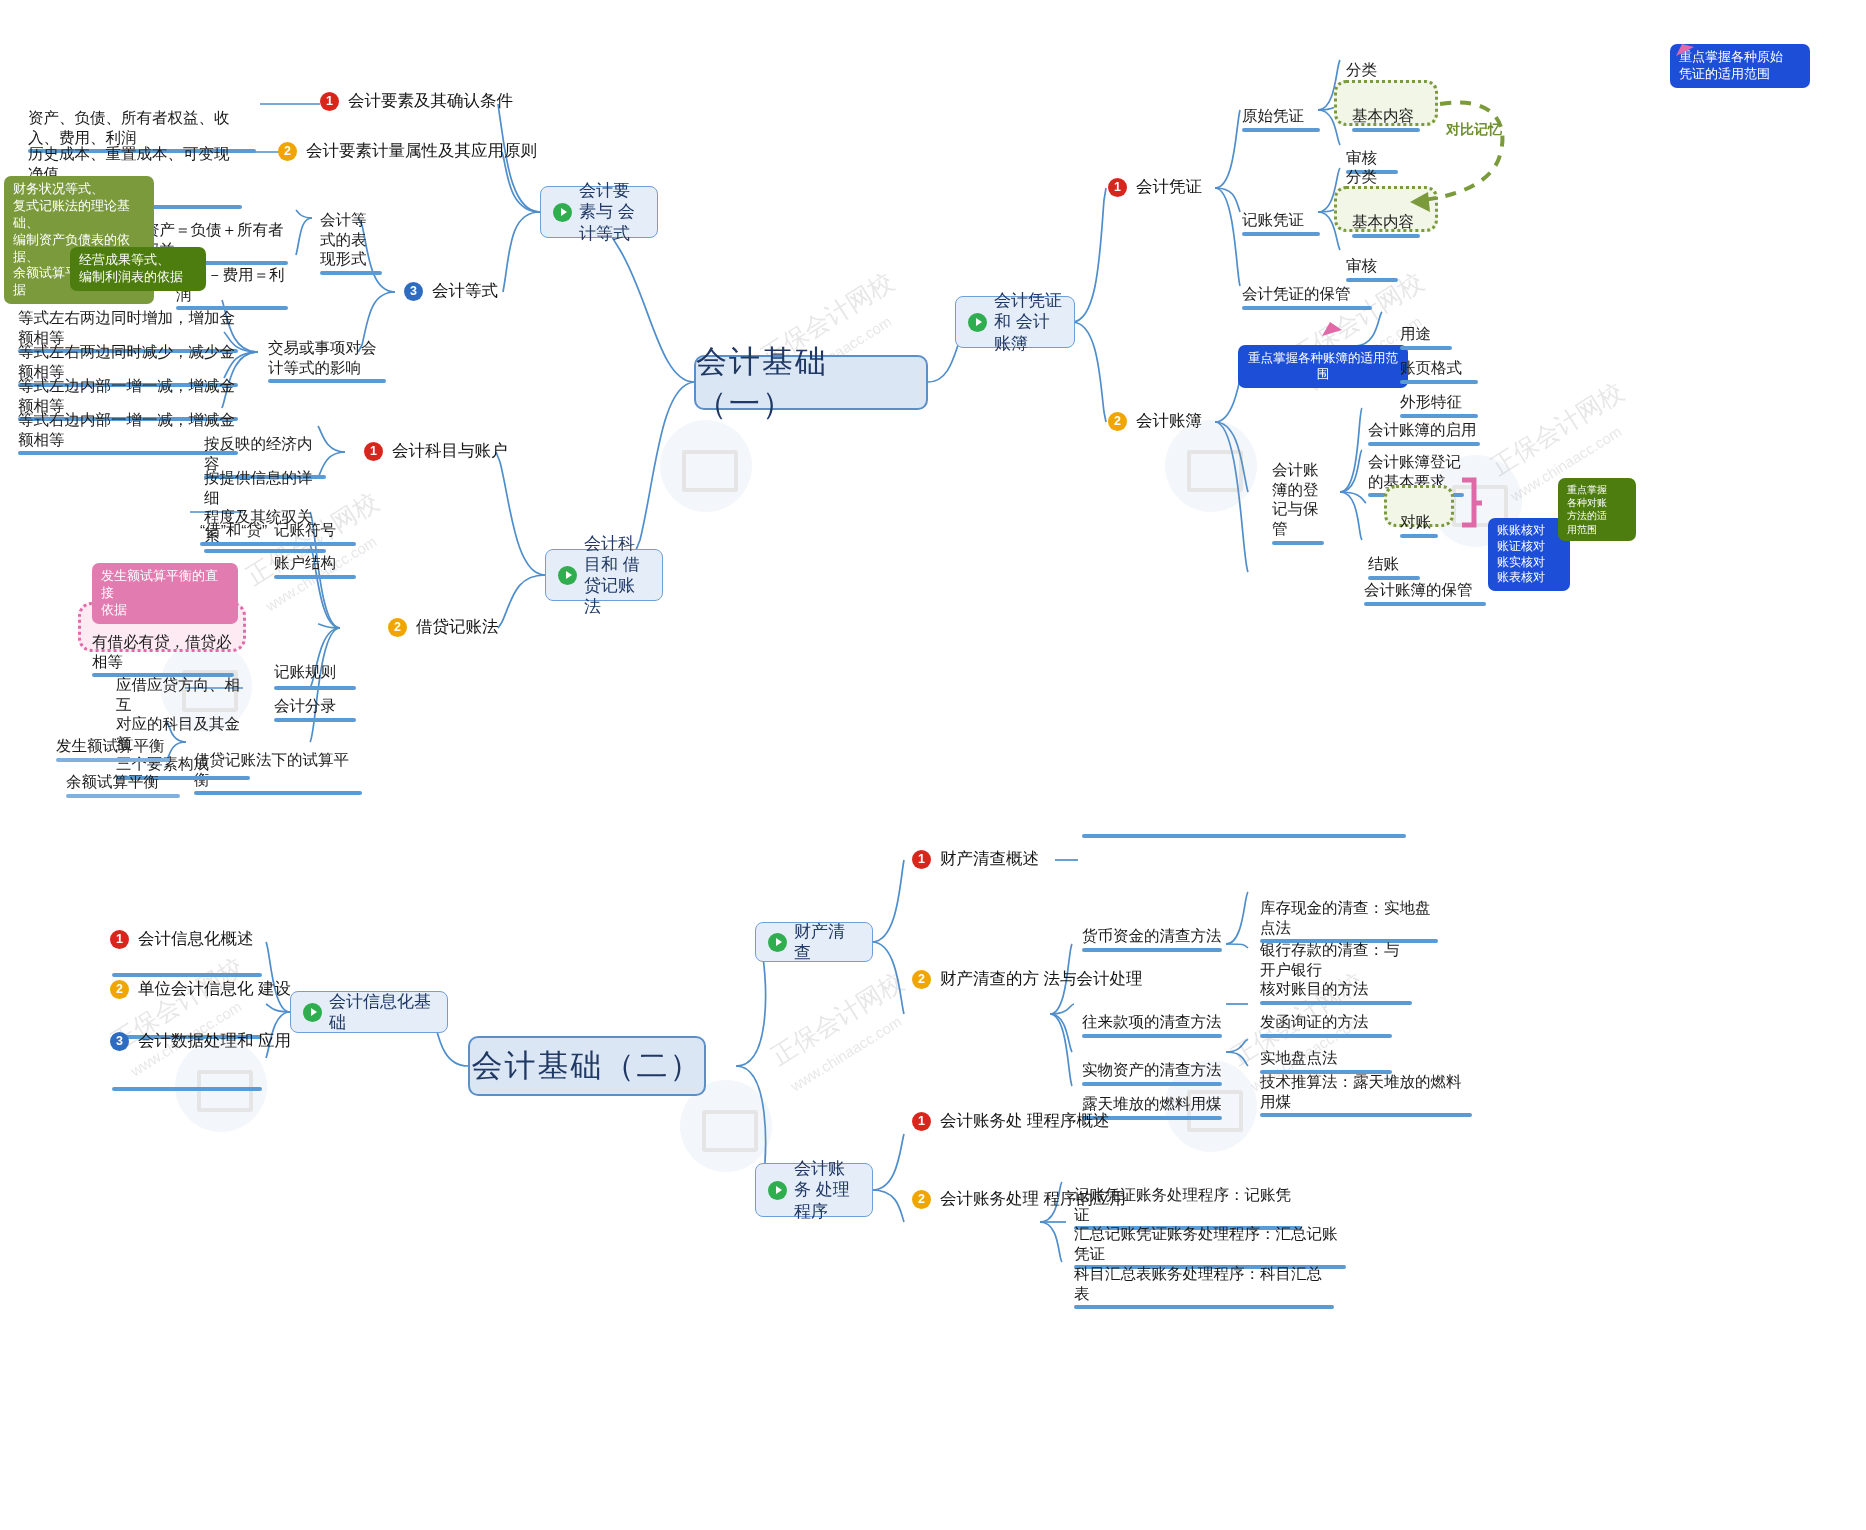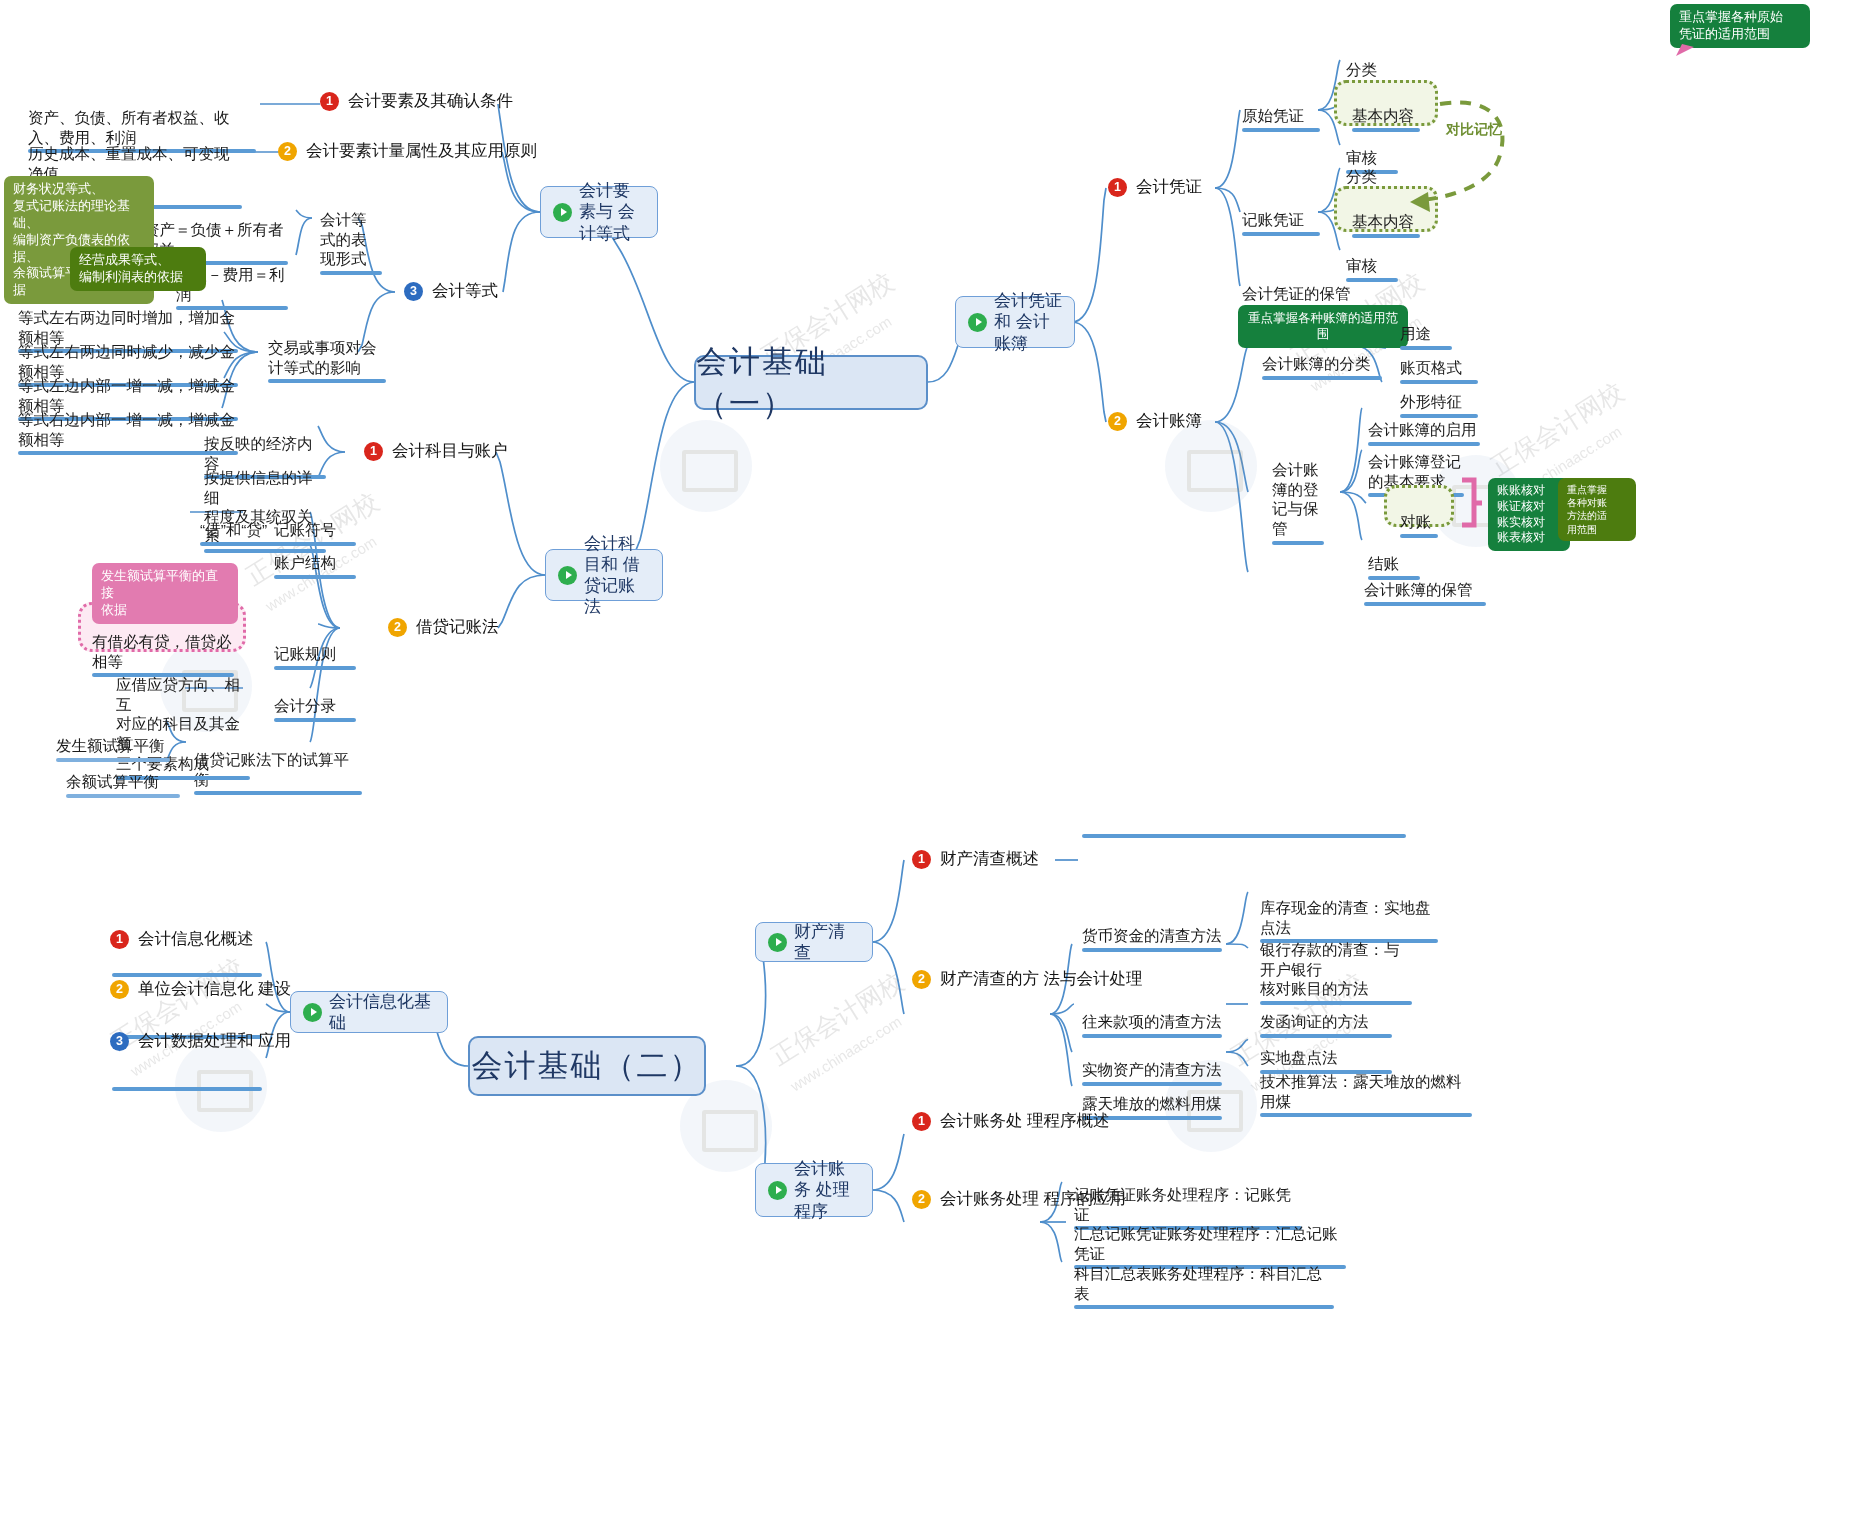--- a/index.html
+++ b/index.html
@@ -29,21 +29,21 @@
   .numlabel{display:flex;align-items:center;gap:9px;font-size:16.5px;color:#151515;}
   .num{flex:0 0 auto;width:19px;height:19px;border-radius:50%;color:#fff;
        font-size:12.5px;font-weight:bold;display:flex;align-items:center;justify-content:center;}
   .n1{background:#d9261c;}
   .n2{background:#f0a500;}
   .n3{background:#2d6cc0;}
 
   
   .callout{position:absolute;border-radius:7px;padding:5px 9px;font-size:13px;
            line-height:1.3;color:#fff;white-space:pre-line;}
-  .co-pink{background:#15803d;}
+  .co-pink{background:#1d4ed8;margin-top:40px;}
   .co-pink2{background:#e27bb0;}
   .co-green{background:#7a9a3c;}
   .co-orange{background:#4d7c0f;}
 
   .box-dotgreen{position:absolute;border:3px dotted #7a9a3c;border-radius:12px;
         background:#f2f6e6;box-sizing:border-box;}
   .box-dotpink{position:absolute;border:3px dotted #e06aa8;border-radius:14px;
         background:#fdeaf3;box-sizing:border-box;}
 
   .wm{position:absolute;color:rgba(120,120,120,.18);font-size:25px;
@@ -292,21 +292,21 @@
   </div>
 
   <div class="node leaf" style="left:270px;top:500px;width:90px;">
     <span>记账符号</span>
     <span class="ul"></span>
   </div>
   <div class="node leaf" style="left:270px;top:533px;width:90px;">
     <span>账户结构</span>
     <span class="ul"></span>
   </div>
-  <div class="node leaf" style="left:270px;top:624px;width:90px;">
+  <div class="node leaf" style="left:270px;top:644px;width:90px;font-family:Liberation Mono, monospace;">
     <span>记账规则</span>
     <span class="ul"></span>
   </div>
   <div class="node leaf" style="left:270px;top:676px;width:90px;">
     <span>会计分录</span>
     <span class="ul"></span>
   </div>
   <div class="node leaf" style="left:190px;top:730px;width:176px;">
     <span>借贷记账法下的试算平衡</span>
     <span class="ul"></span>

